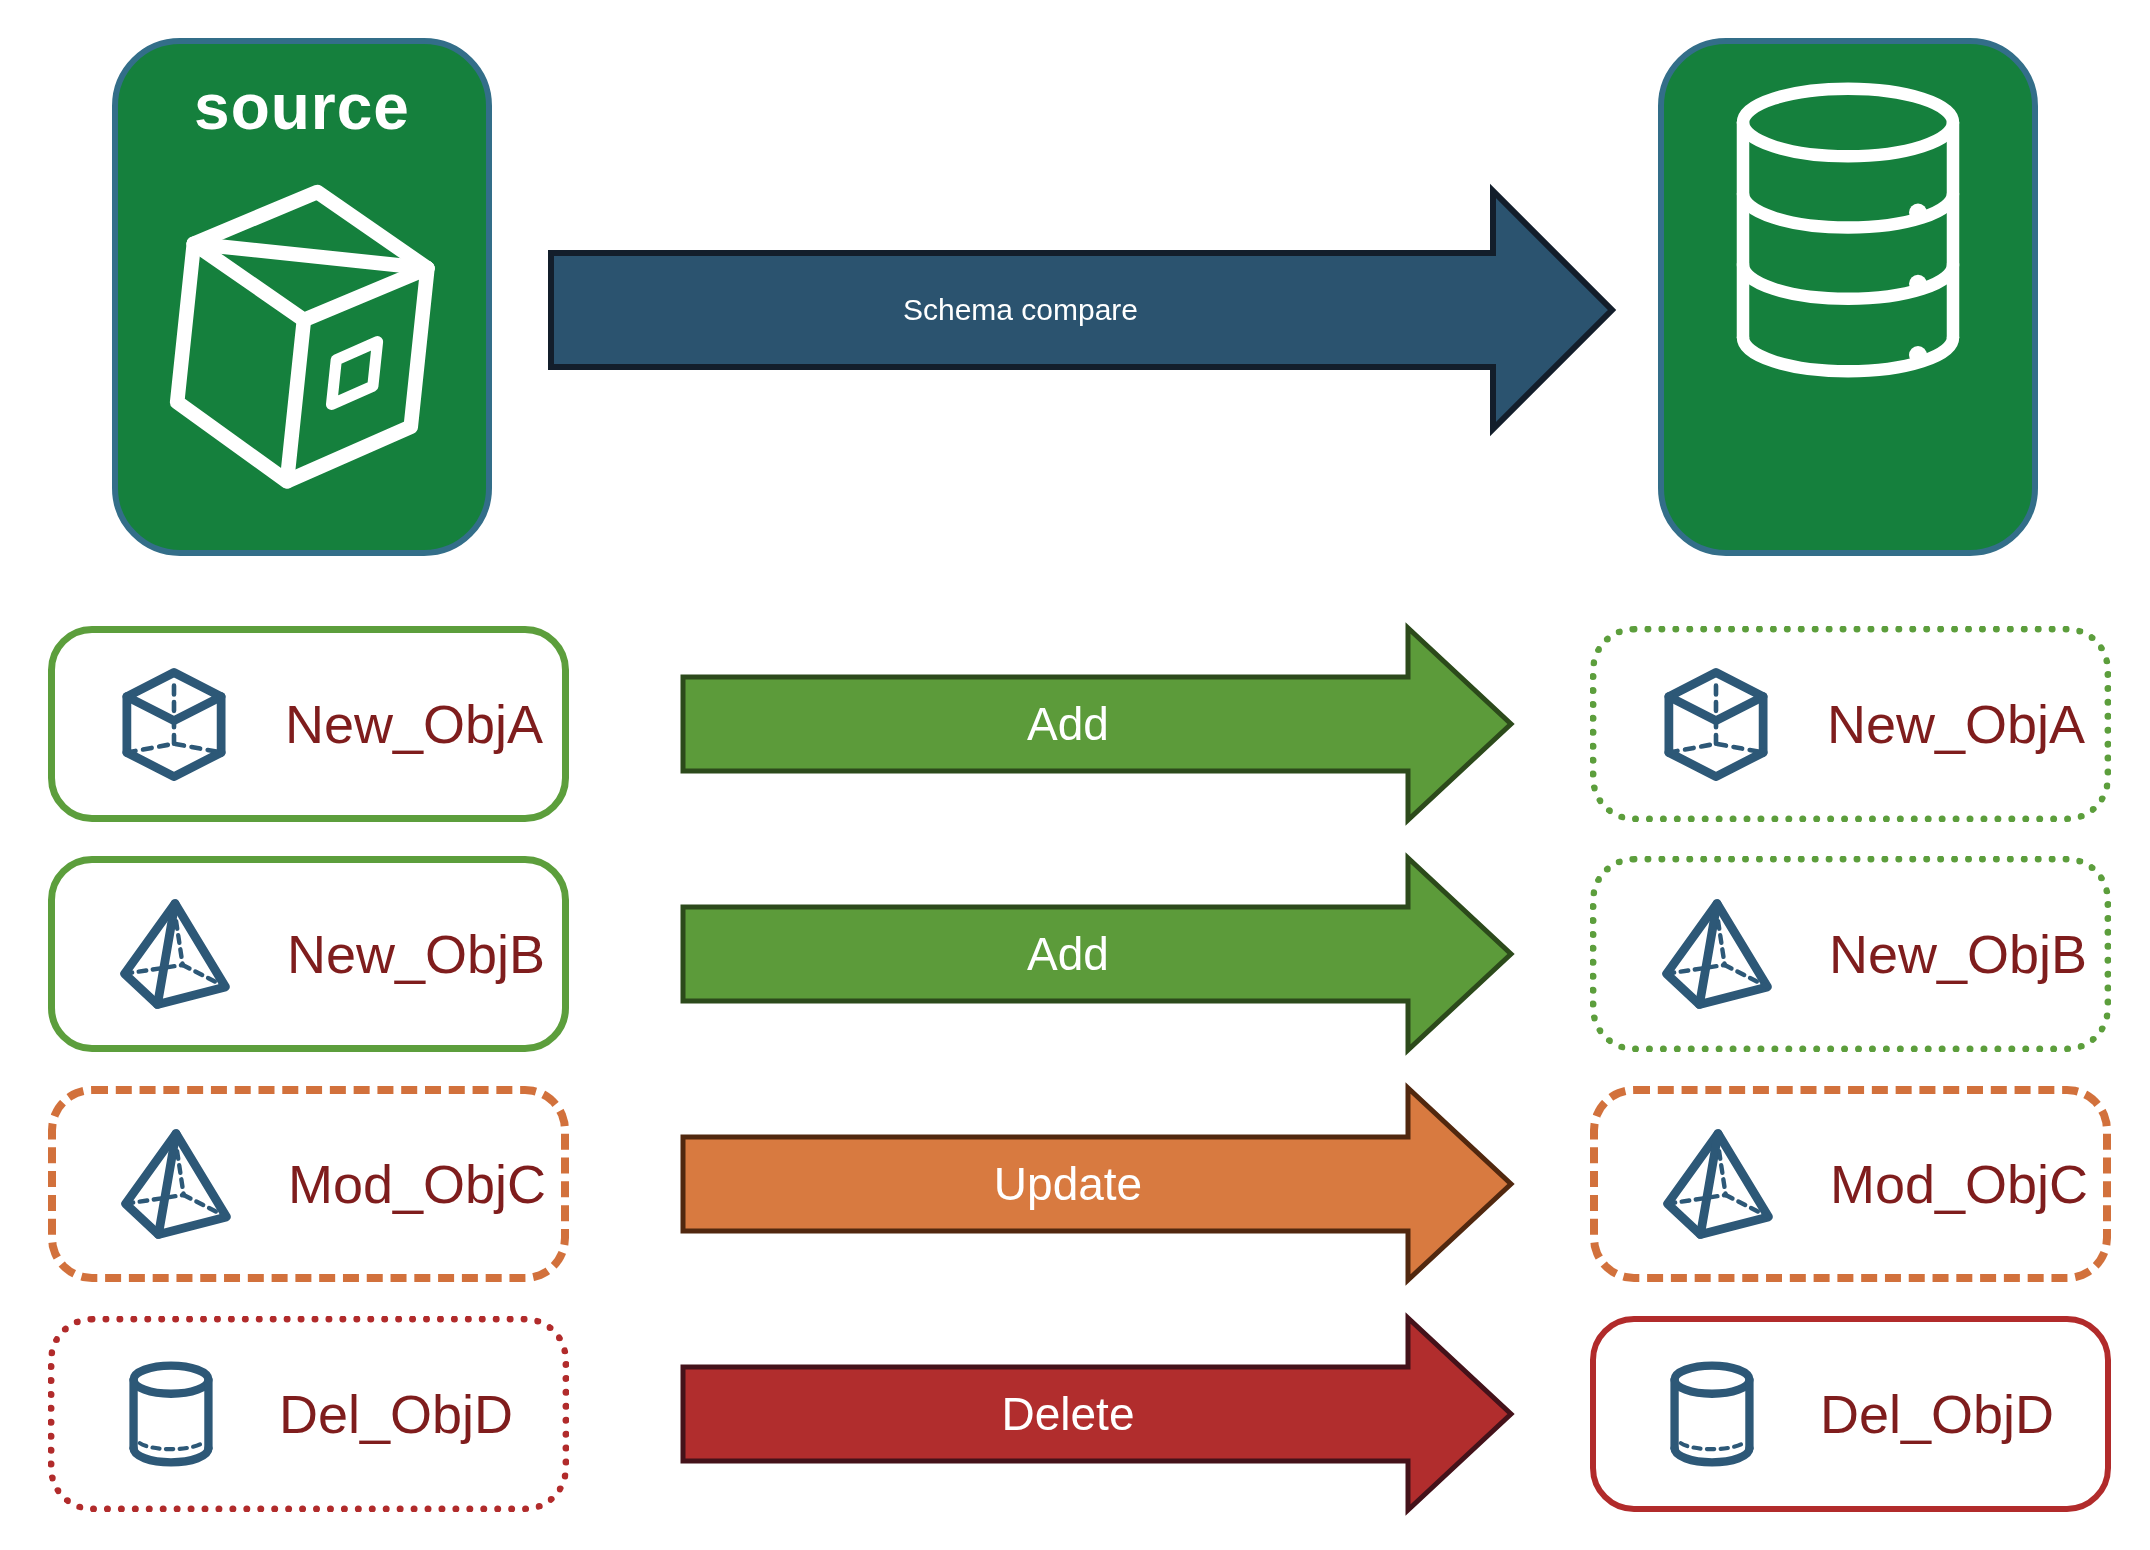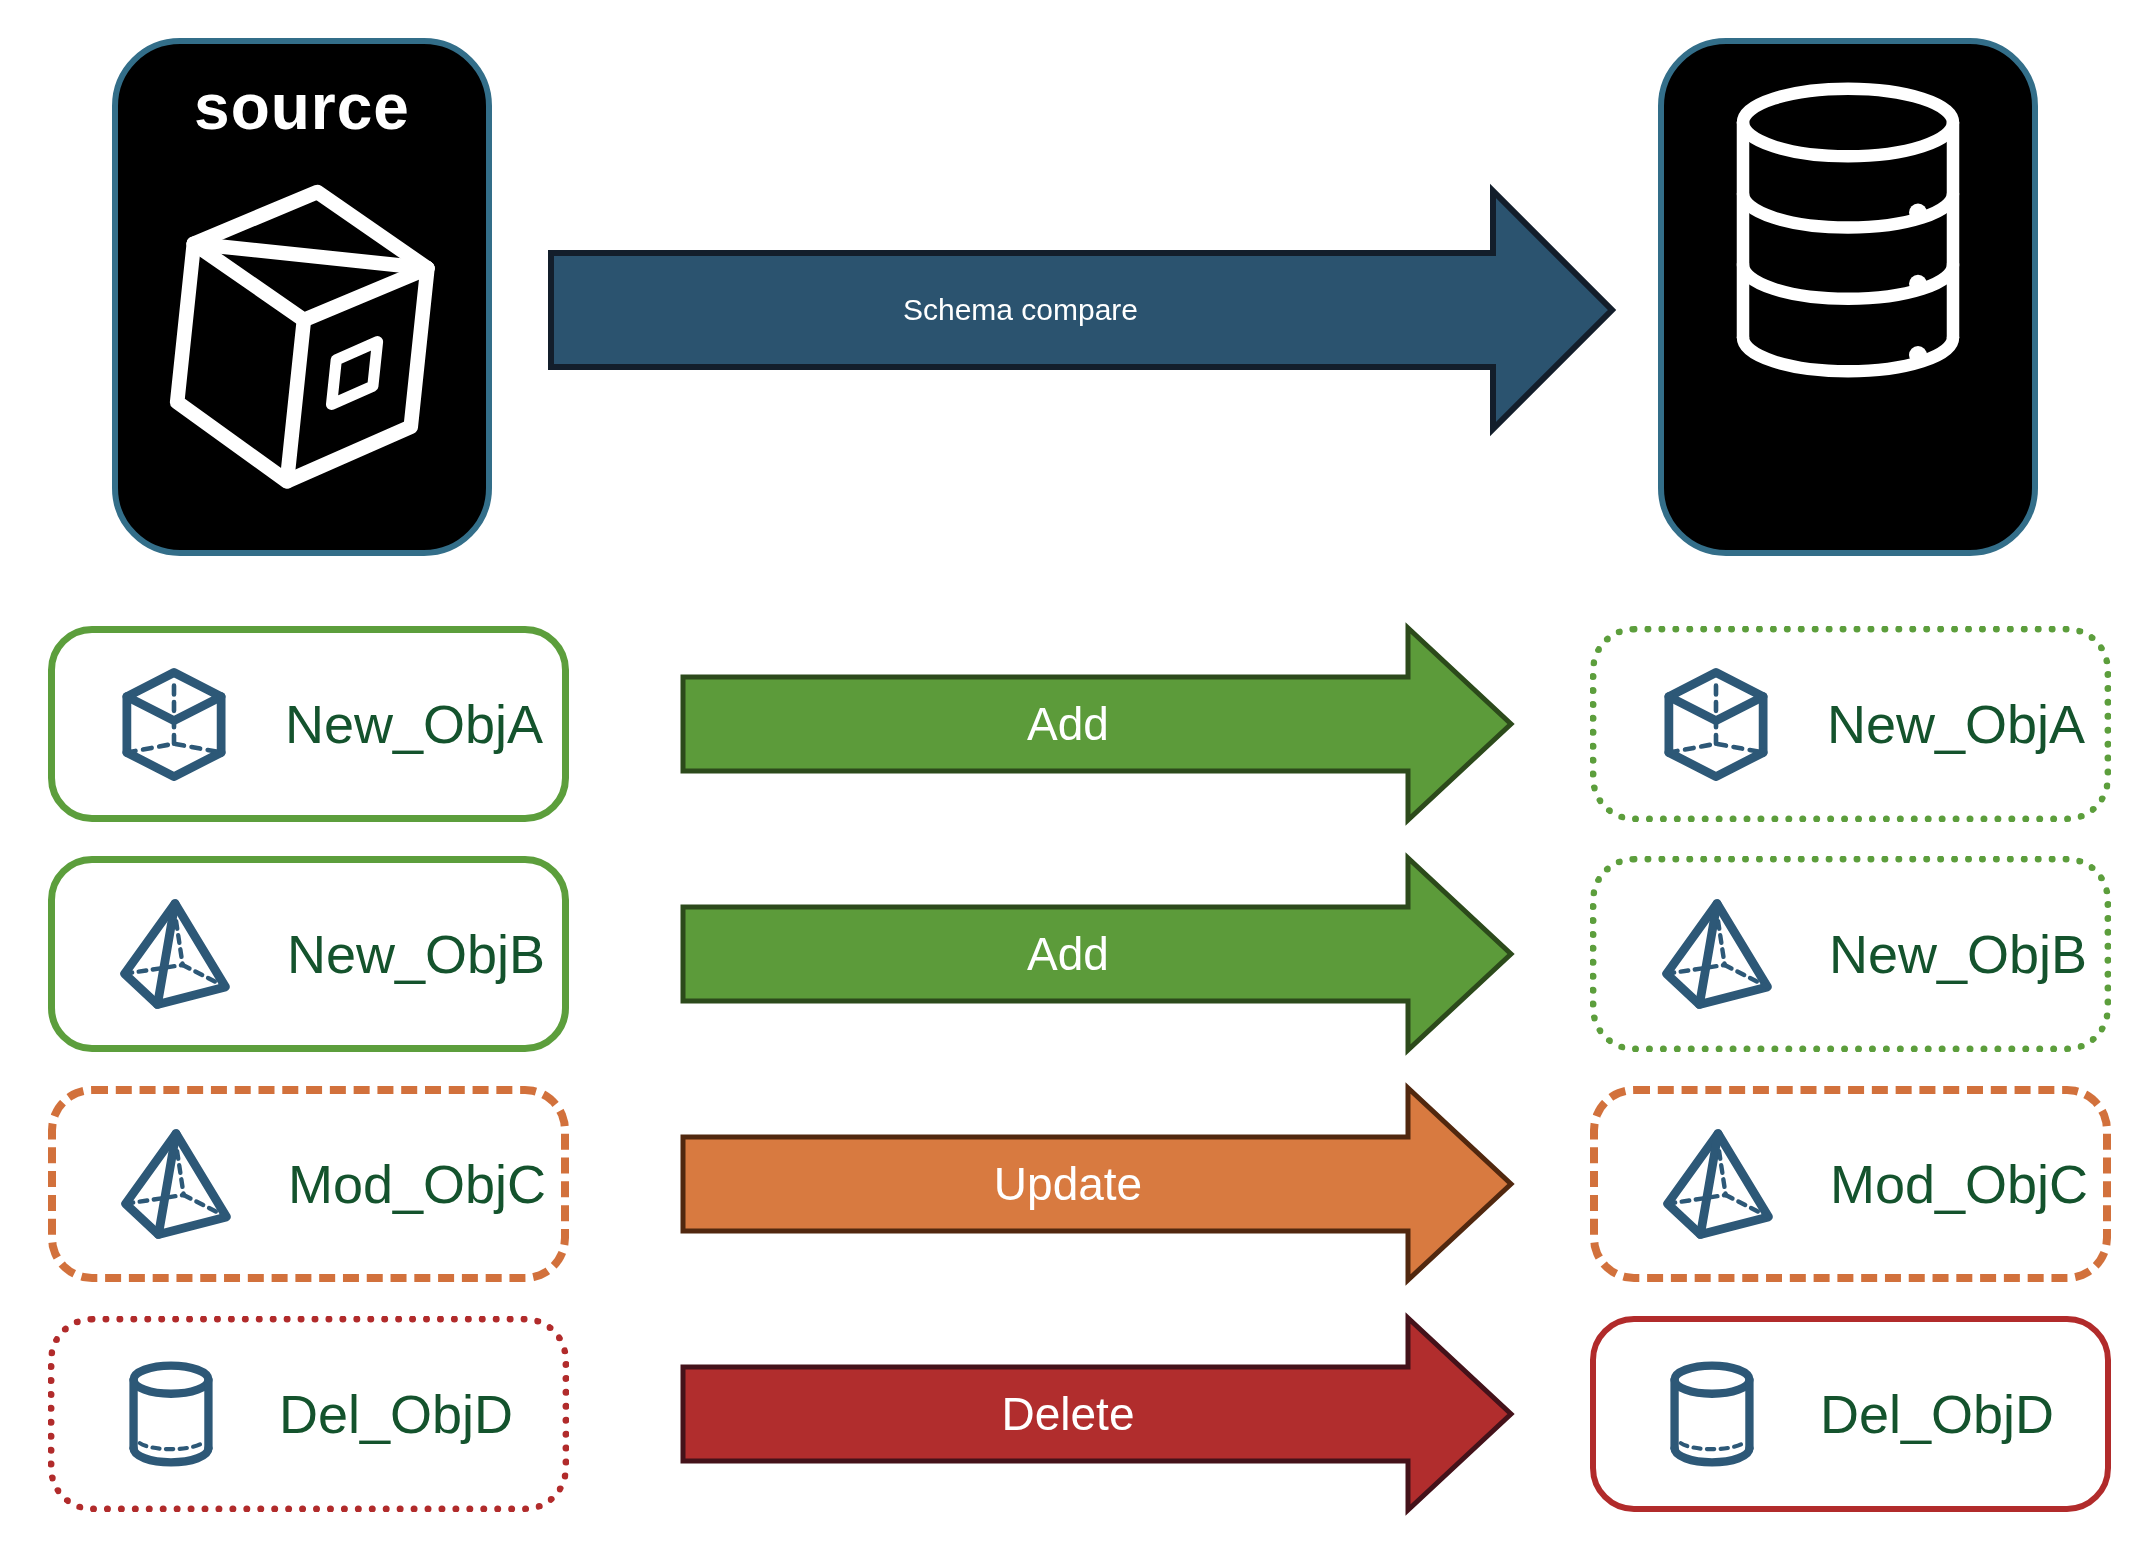--- a/index.html
+++ b/index.html
@@ -1,20 +1,20 @@
 <!DOCTYPE html>
 <html><head>
 <meta charset="utf-8">
 <style>
   html,body{margin:0;padding:0;background:#ffffff;}
   body{font-family:"Liberation Sans", sans-serif;}
   #canvas{position:relative;width:2150px;height:1550px;background:#ffffff;overflow:hidden;}
 
   
-  .panel{position:absolute;top:38px;width:380px;height:518px;background:#000000;
+  .panel{position:absolute;top:38px;width:380px;height:518px;background:#15803d;
          border:6px solid #336E89;border-radius:68px;box-sizing:border-box;
          display:flex;flex-direction:column;align-items:center;}
   .panel-title{margin-top:26px;font-size:64px;font-weight:bold;color:#ffffff;letter-spacing:1px;}
   .panel-icon{margin-top:36px;}
 
   
   .arrow-svg{position:absolute;overflow:visible;}
   .arrow-label{position:absolute;color:#ffffff;text-align:center;pointer-events:none;}
   .big-arrow-label{left:548px;top:253px;width:945px;height:114px;line-height:114px;font-size:30px;}
   .row-arrow-label{left:680px;width:728px;height:94px;line-height:94px;font-size:46px;padding-left:24px;}
@@ -23,21 +23,21 @@
   .obj-box{position:absolute;width:521px;height:196px;border-radius:44px;background:#ffffff;
            box-sizing:border-box;display:flex;align-items:center;padding-left:64px;gap:56px;}
   .left-col{left:48px;}
   .right-col{left:1590px;}
   .row-0{top:626px;} .row-1{top:856px;} .row-2{top:1086px;} .row-3{top:1316px;}
   .b-green-solid {border:7px solid #5C9E3C;}
   .b-green-dotted{border:7px dotted #5C9E3C;}
   .b-orange-dashed{border:8px dashed #D2713C;}
   .b-red-dotted{border:7px dotted #B12B2B;}
   .b-red-solid{border:6px solid #B12B2B;}
-  .obj-label{font-size:54px;color:#14532d;white-space:nowrap;}
+  .obj-label{font-size:54px;color:#7f1d1d;white-space:nowrap;}
   .obj-icon{flex:none;}
 </style>
 </head>
 <body>
 
 <div id="canvas">
 
   <div class="panel" style="left:112px;">
     <div class="panel-title">source</div>
     <svg class="panel-icon" width="280" height="316" viewBox="0 0 100 113" fill="none" stroke="#ffffff" stroke-width="5.2" stroke-linejoin="round" stroke-linecap="round" style="transform:rotate(6deg);">

